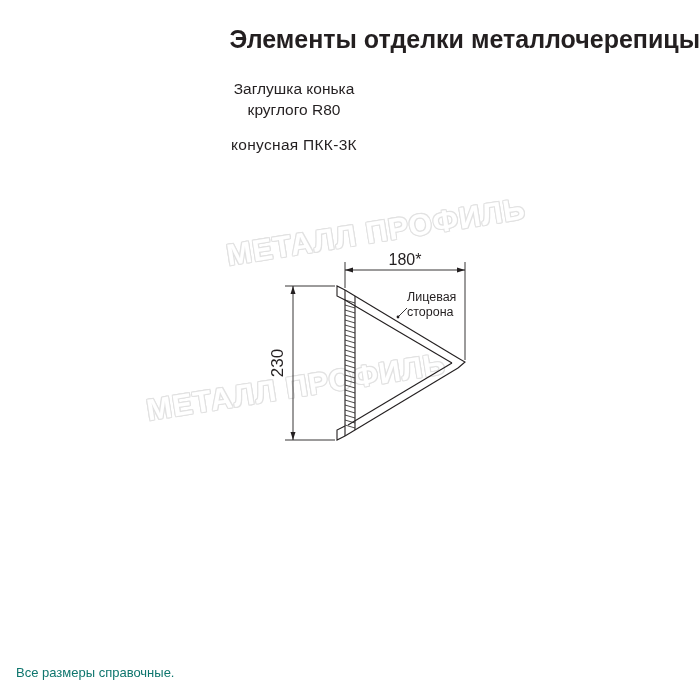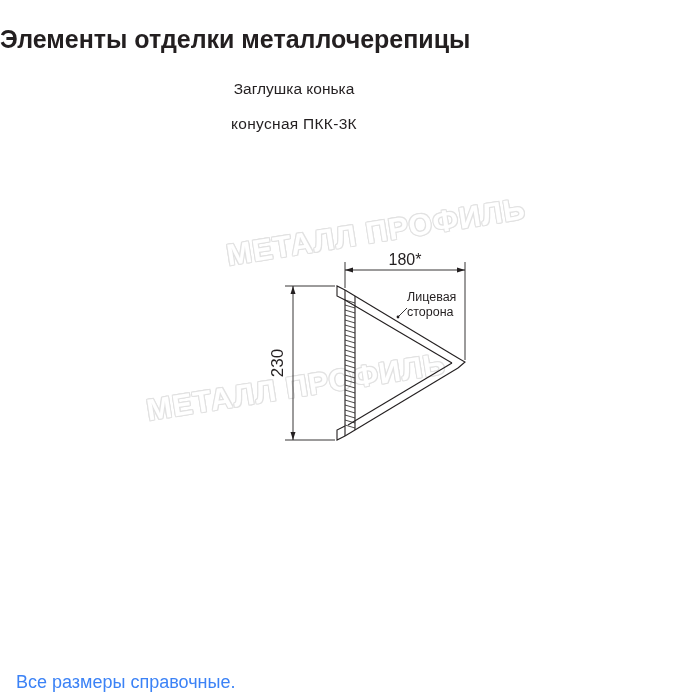--- a/index.html
+++ b/index.html
@@ -18,21 +18,21 @@
   .page {
     position: relative;
     width: 700px;
     height: 700px;
   }
   .title {
     position: absolute;
     top: 25px;
     left: 0;
     width: 700px;
-    text-align: left;
+    text-align: right;
     font-size: 25px;
     font-weight: bold;
     letter-spacing: 0px;
   }
   .subtitle {
     position: absolute;
     top: 78px;
     left: 0;
     width: 588px;
     text-align: center;
@@ -74,41 +74,42 @@
       -1px 0 #e2e2e2, 0 -1px #e2e2e2, 1px 0 #e2e2e2, 0 1px #e2e2e2,
       -1px -1px #e2e2e2, 1px -1px #e2e2e2, -1px 1px #e2e2e2, 1px 1px #e2e2e2;
     transform: rotate(-9deg);
     white-space: nowrap;
   }
   .wm1 { top: 215px; left: 225px; }
   .wm2 { top: 370px; left: 145px; }
   .footer {
     position: absolute;
     left: 16px;
-    bottom: 8px;
-    font-size: 18px;
+    bottom: 18px;
+    font-size: 13px;
     line-height: 19px;
-    color: #3b82f6;
+    color: #0f766e;
   }
   .footer div { white-space: nowrap; }
 </style>
 </head>
 <body>
 
 <div class="page">
 
   <div class="watermarks">
     <div class="wm wm1">МЕТАЛЛ ПРОФИЛЬ</div>
     <div class="wm wm2">МЕТАЛЛ ПРОФИЛЬ</div>
   </div>
 
   <div class="title">Элементы отделки металлочерепицы</div>
 
   <div class="subtitle">
     <span class="line1">Заглушка конька</span>
+    <span class="line2">круглого R80</span>
     <span class="line3">конусная  ПКК-3К</span>
   </div>
 
   <div class="drawing">
     <svg width="700" height="320" viewBox="0 0 700 320">
 
       <g fill="none" stroke="#231f20" stroke-width="1.1">
 
         <path d="M 330 90 L 443 158"></path>
 

